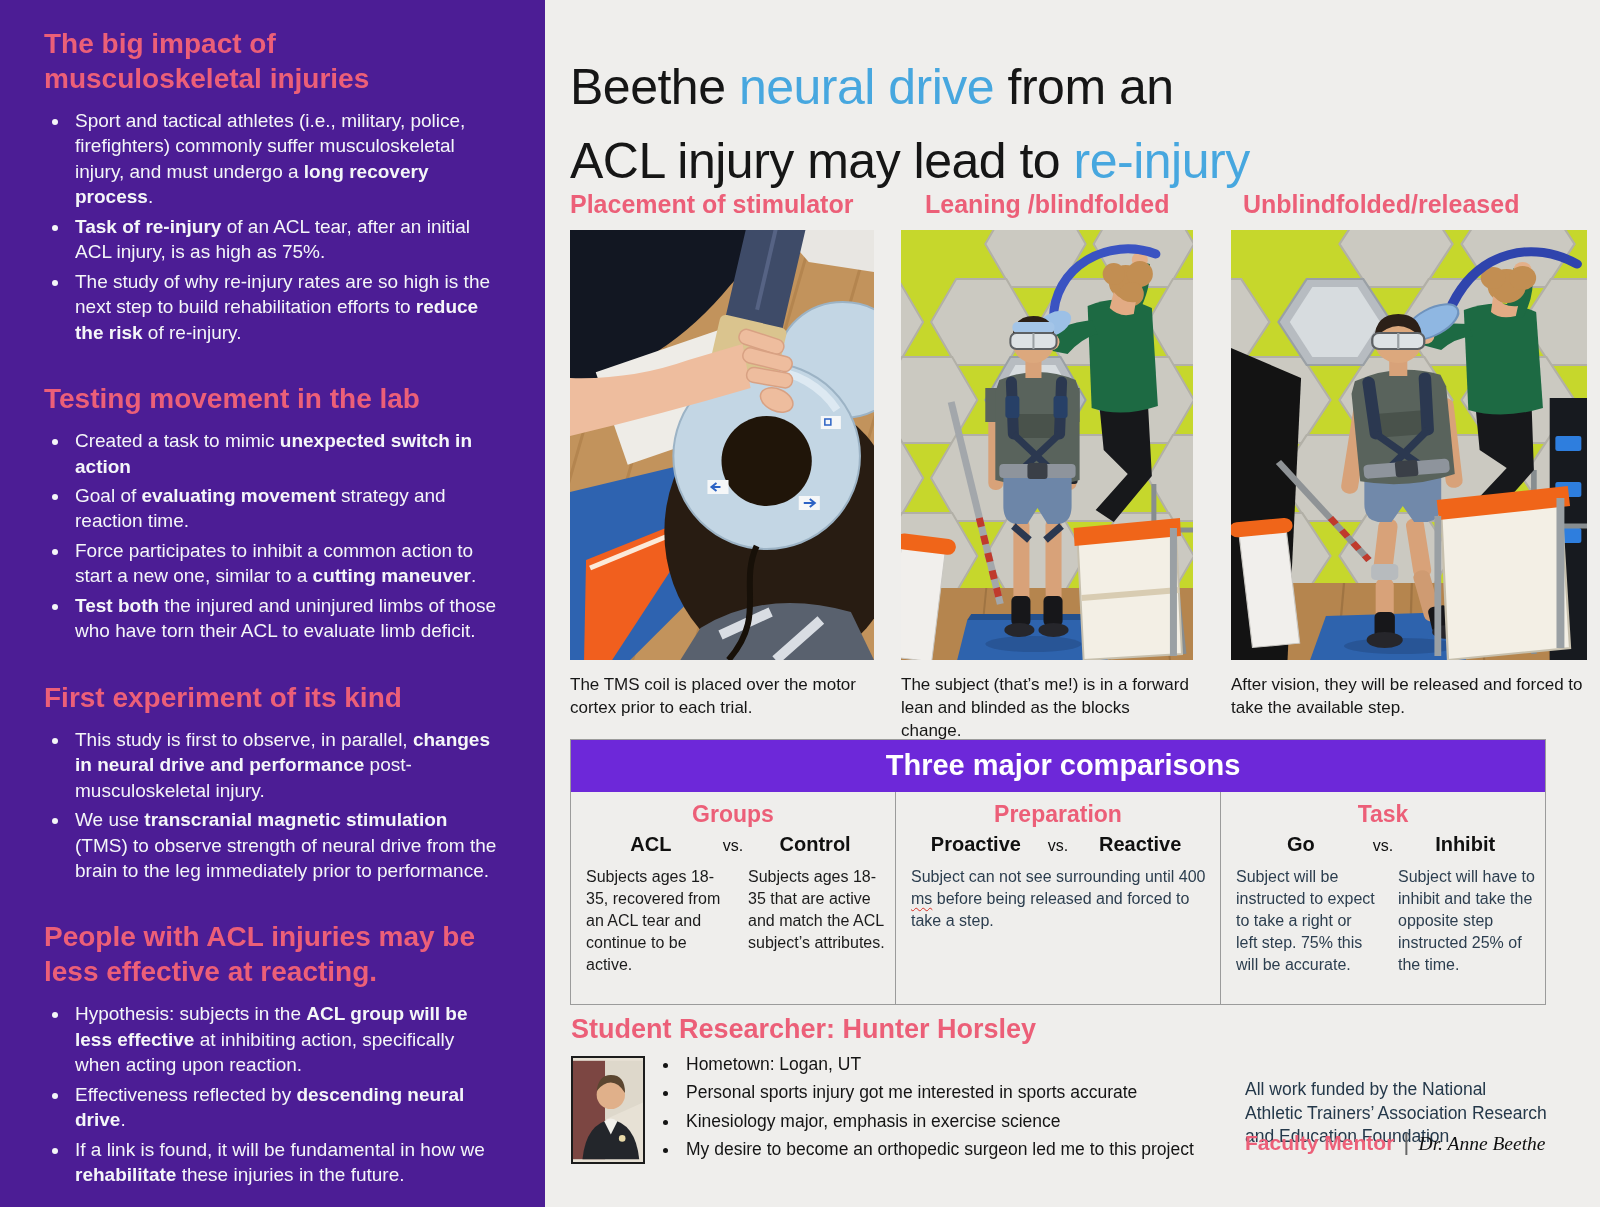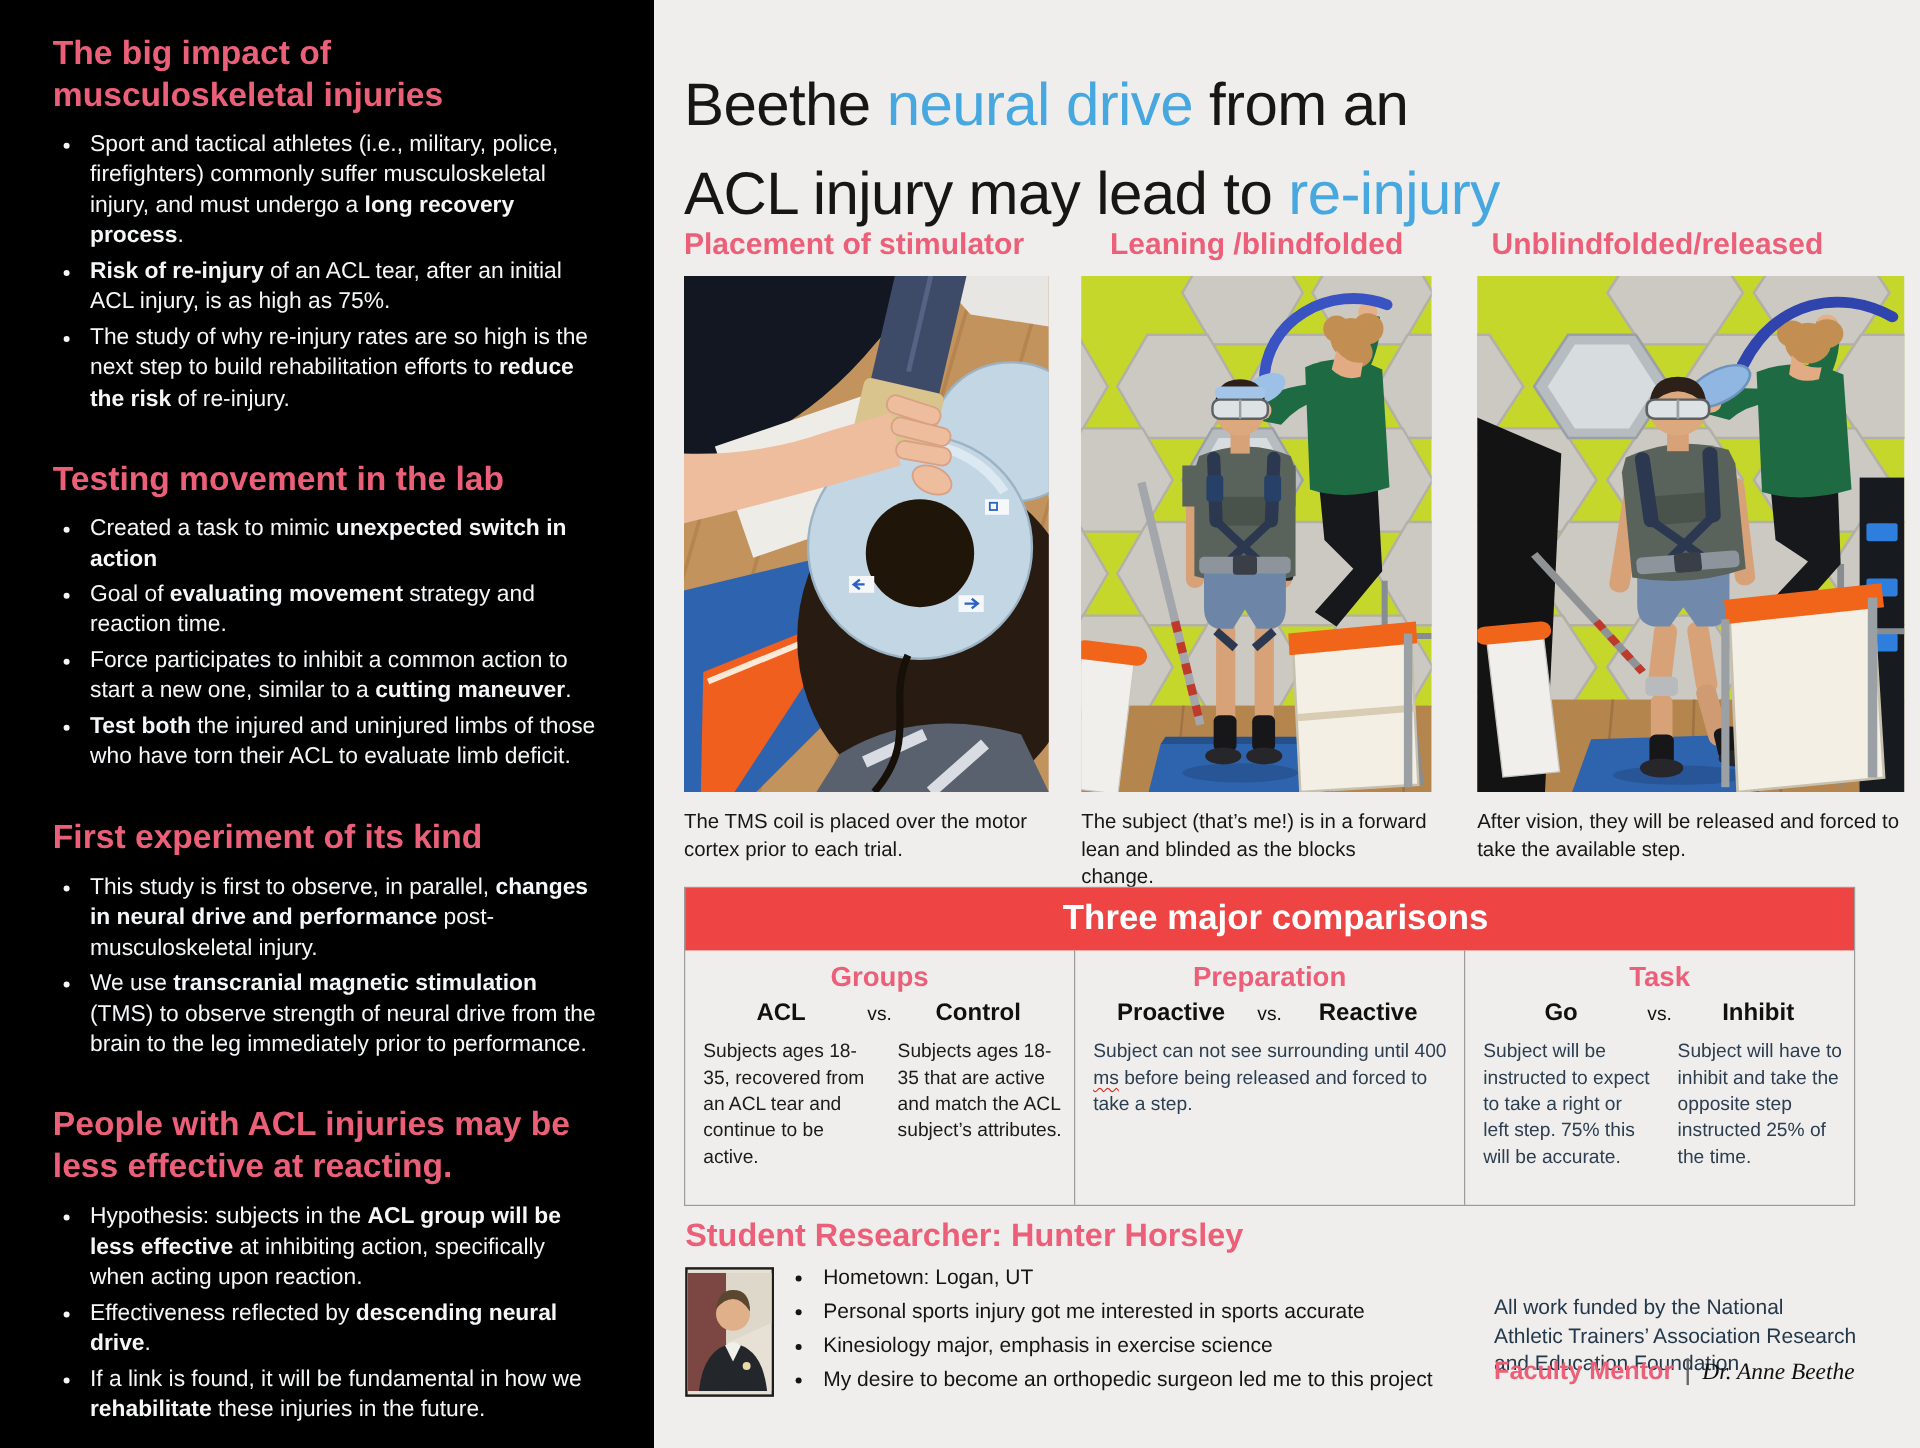--- a/index.html
+++ b/index.html
@@ -2,21 +2,21 @@
 <html><head>
 <meta charset="utf-8">
 <style>
   html,body{margin:0;padding:0;}
   body{width:1600px;height:1207px;position:relative;background:#efeeec;
        font-family:"Liberation Sans", sans-serif;overflow:hidden;}
   .poster{position:absolute;inset:0;}
 
   
   .sidebar{position:absolute;left:0;top:0;width:545px;height:1207px;
-           background:#000000;color:#f4f6f8;box-sizing:border-box;
+           background:#4c1d95;color:#f4f6f8;box-sizing:border-box;
            padding:14px 46px 0 44px;}
   .sb-heading{color:#ec5f78;font-size:28px;line-height:1.25;font-weight:bold;
               margin:36px 0 12px 0;}
   .sb-section:first-child .sb-heading{margin-top:12px;}
   .sb-list{margin:0;padding-left:26px;}
   .sb-li{font-size:19px;line-height:1.34;margin-bottom:4px;padding-left:5px;}
   .sb-li b{font-weight:bold;}
 
   
   .title{position:absolute;left:570px;top:16px;font-size:50px;line-height:74px;
@@ -31,21 +31,21 @@
   .photo-heading{color:#ec5f78;font-size:25px;font-weight:bold;margin:0 0 11px 0;
                  white-space:nowrap;}
   .c2 .photo-heading{padding-left:24px;}
   .c3 .photo-heading{padding-left:12px;}
   .photo-frame{display:block;width:100%;height:430px;background:#ddd;}
   .photo-caption{font-size:17px;line-height:1.35;color:#161616;margin-top:14px;}
 
   
   .cmp-table{position:absolute;left:570px;top:739px;width:976px;
              border:1px solid #9b9b9b;background:#efeeec;box-sizing:border-box;}
-  .t-head{background:#ef4444;color:#fff;font-weight:bold;font-size:29px;
+  .t-head{background:#6d28d9;color:#fff;font-weight:bold;font-size:29px;
           text-align:center;padding:9px 0 10px 10px;}
   .t-body{display:flex;}
   .t-col{flex:1;border-right:1px solid #9b9b9b;padding-bottom:12px;min-height:200px;}
   .t-col:last-child{border-right:none;}
   .t-group{color:#ec5f78;font-weight:bold;font-size:23px;text-align:center;
            margin:9px 0 5px 0;}
   .t-names{display:flex;align-items:baseline;font-size:20px;font-weight:bold;
            color:#101010;margin:2px 8px 8px 8px;}
   .t-names .n{flex:1;text-align:center;}
   .t-names .vs{font-size:16px;font-weight:normal;}
@@ -77,21 +77,21 @@
 <body>
 
 <div class="poster">
 
   <aside class="sidebar">
     <div>
         <section class="sb-section">
           <h2 class="sb-heading">The big impact of musculoskeletal injuries</h2>
           <ul class="sb-list">
             <li class="sb-li">Sport and tactical athletes (i.e., military, police, firefighters) commonly suffer musculoskeletal injury, and must undergo a <b>long recovery process</b>.</li>
-            <li class="sb-li"><b>Risk of re-injury</b> of an ACL tear, after an initial ACL injury, is as high as 75%.</li>
+            <li class="sb-li"><b>Task of re-injury</b> of an ACL tear, after an initial ACL injury, is as high as 75%.</li>
             <li class="sb-li">The study of why re-injury rates are so high is the next step to build rehabilitation efforts to <b>reduce the risk</b> of re-injury.</li>
           </ul>
         </section>
         <section class="sb-section">
           <h2 class="sb-heading">Testing movement in the lab</h2>
           <ul class="sb-list">
             <li class="sb-li">Created a task to mimic <b>unexpected switch in action</b></li>
             <li class="sb-li">Goal of <b>evaluating movement</b> strategy and reaction time.</li>
             <li class="sb-li">Force participates to inhibit a common action to start a new one, similar to a <b>cutting maneuver</b>.</li>
             <li class="sb-li"><b>Test both</b> the injured and uninjured limbs of those who have torn their ACL to evaluate limb deficit.</li>

